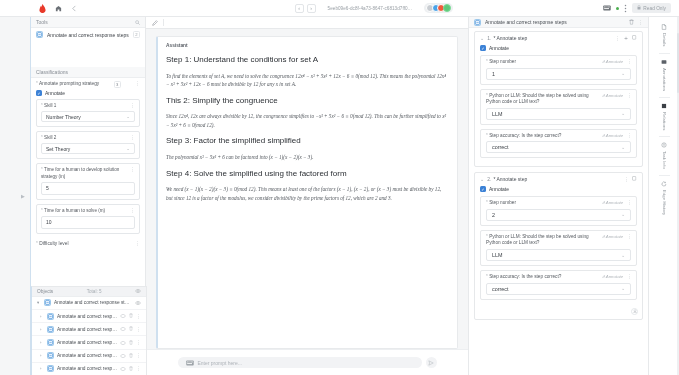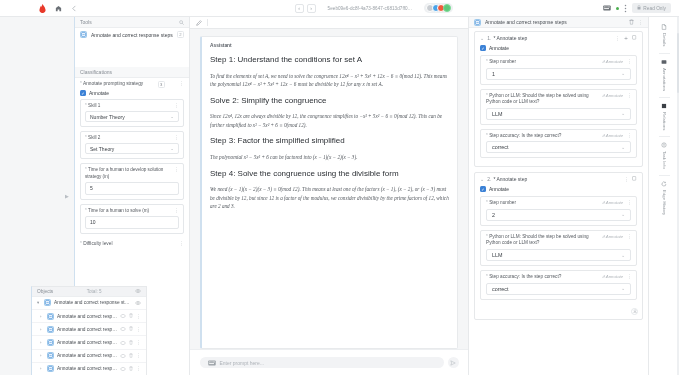--- a/index.html
+++ b/index.html
@@ -24,21 +24,21 @@
   .tb-mid { flex:1; display:flex; align-items:center; justify-content:center; gap:12px; }
   .uuid { color:#9aa0a6; font-size:4.6px; letter-spacing:.05px; }
   .avatars { display:flex; align-items:center; background:#eef0f2; border-radius:7px; padding:1px 2px; }
   .av { width:8px; height:8px; border-radius:50%; margin-left:-2.5px; border:1px solid #fff; }
   .av:first-child { margin-left:0; }
   .tb-right { display:flex; align-items:center; gap:5px; padding-right:2px; }
   .greendot { width:3px;height:3px;border-radius:50%;background:#4caf50; }
   .readonly { display:flex; align-items:center; gap:2px; background:#eceef0; color:#9aa0a6; border-radius:2px; padding:2px 5px; font-size:4.8px; }
 
   
-  .body { flex:1; display:flex; min-height:0; position:relative;padding-left:44px; }
+  .body { flex:1; display:flex; min-height:0; position:relative; }
 
   
   .leftrail { width:30px; background:#f5f6f7; position:relative; flex:0 0 auto; }
   .railhandle { position:absolute; left:21px; top:50%; transform:translateY(-50%); color:#b9bec4; font-size:5px; }
 
   
   .leftpanel { width:116px; background:#fff; border-left:1px solid #cfe0ef; border-right:1px solid #e7e9eb; display:flex; flex-direction:column; flex:0 0 auto; min-height:0; }
   .sect-head { height:11px; background:#f7f8f9; border-bottom:1px solid #eceef0; display:flex; align-items:center; justify-content:space-between; padding:0 5px; color:#878d94; font-size:5px; flex:0 0 auto; }
   .tool-row { display:flex; align-items:center; gap:4px; padding:3px 5px; }
   .tool-chip { width:7px; height:7px; border-radius:1.5px; background:#e8f2fc; border:1px solid #9cc7ea; display:flex; align-items:center; justify-content:center; flex:0 0 auto; }
@@ -293,25 +293,25 @@
             </svg>
         </span>
         <span class="vsep"></span>
       </div>
 
       <div class="chatwrap">
         <div class="bubble">
           <div class="role">Assistant</div>
           <div class="h-step">Step 1: Understand the conditions for set A</div>
           <div class="p-step mth">To find the elements of set A, we need to solve the congruence 12x⁴ − x³ + 5x² + 12x − 6 ≡ 0(mod 12). This means the polynomial 12x⁴ − x³ + 5x² + 12x − 6 must be divisible by 12 for any x in set A.</div>
-          <div class="h-step">Solve 2: Simplify the congruence</div>
+          <div class="h-step">This 2: Simplify the congruence</div>
           <div class="p-step mth">Since 12x⁴, 12x are always divisible by 12, the congruence simplifies to −x³ + 5x² − 6 ≡ 0(mod 12). This can be further simplified to x³ − 5x² + 6 ≡ 0(mod 12).</div>
           <div class="h-step">Step 3: Factor the simplified simplified</div>
           <div class="p-step mth">The polynomial x³ − 5x² + 6 can be factored into (x − 1)(x − 2)(x − 3).</div>
-          <div class="h-step">Step 4: Solve the congruence using the divisible form</div>
+          <div class="h-step">Step 4: Solve the simplified using the factored form</div>
           <div class="p-step mth">We need (x − 1)(x − 2)(x − 3) ≡ 0(mod 12). This means at least one of the factors (x − 1), (x − 2), or (x − 3) must be divisible by 12, but since 12 is a factor of the modulus, we consider divisibility by the prime factors of 12, which are 2 and 3.</div>
         </div>
       </div>
 
       <div class="promptbar">
         <div class="promptin">
           <span class="ico" style="margin-right:4px;">
             <svg width="8" height="6" viewBox="0 0 14 10">
                 <rect x=".5" y=".5" width="13" height="9" rx="1.3" fill="#9ba1a7"></rect>
                 <g fill="#fff">

